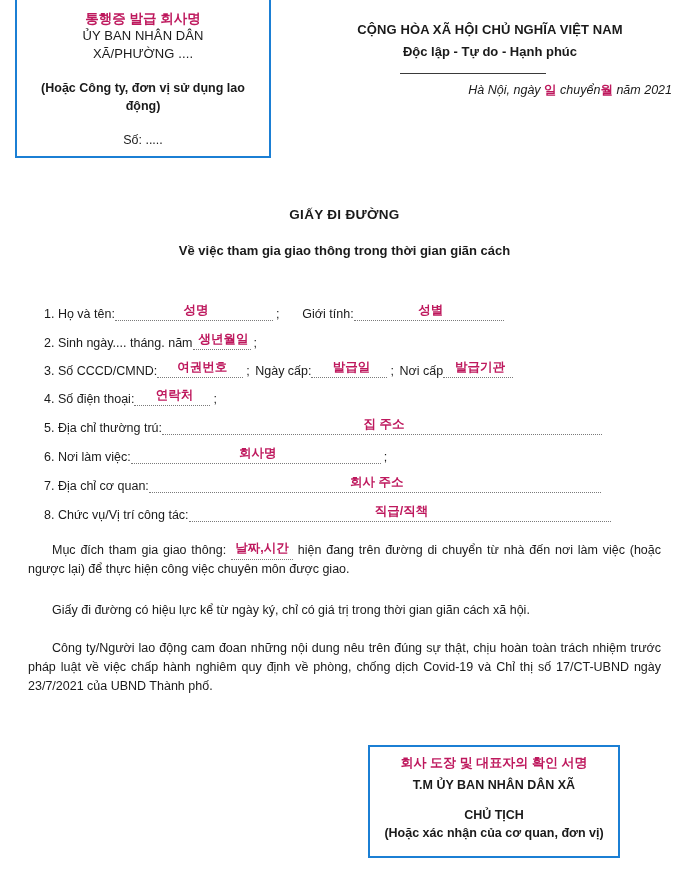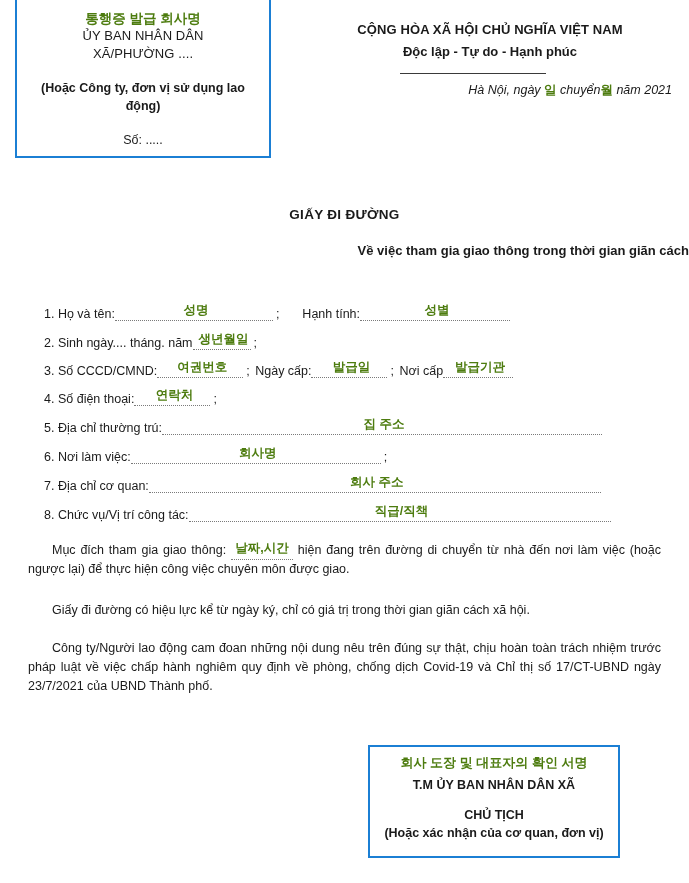--- a/index.html
+++ b/index.html
@@ -17,21 +17,21 @@
   }
 
   .page {
     position: absolute;
     inset: 0;
   }
 
   
   .abs { position: absolute; }
   .ko {
-    color: #4d7c0f;
+    color: #be185d;
     font-weight: bold;
     white-space: nowrap;
   }
   .center { text-align: center; }
   .italic { font-style: italic; }
 
   
   #issuer-box {
     left: 15px;
     top: -2px;
@@ -102,21 +102,21 @@
   
   #doc-title {
     left: 0; top: 207px; width: 689px;
     text-align: center;
     font-size: 13.5px;
     font-weight: bold;
     letter-spacing: .3px;
   }
   #doc-subtitle {
     left: 0; top: 243px; width: 689px;
-    text-align: right;
+    text-align: center;
     font-size: 13px;
     font-weight: bold;
   }
 
   
   .field-row {
     left: 44px;
     width: 620px;
     height: 18px;
     font-size: 12.5px;
@@ -225,21 +225,21 @@
     <span>2021</span>
   </div>
 
   <div class="abs" id="doc-title">GIẤY ĐI ĐƯỜNG</div>
   <div class="abs" id="doc-subtitle">Về việc tham gia giao thông trong thời gian giãn cách</div>
 
   <div class="abs field-row" style="top:307px">
     <span>1.</span>
     <span>Họ và tên:</span><span class="leader" style="width:158px"><span class="ko">성명</span></span><span class="semi">;</span>
     <span style="display:inline-block;width:14px"></span>
-    <span>Hạnh tính:</span><span class="leader" style="width:150px"><span class="ko">성별</span></span>
+    <span>Giới tính:</span><span class="leader" style="width:150px"><span class="ko">성별</span></span>
   </div>
 
   <div class="abs field-row" style="top:336px">
     <span>2.</span>
     <span>Sinh ngày.... tháng. năm</span><span class="leader" style="width:58px"><span class="ko">생년월일</span></span><span class="semi">;</span>
   </div>
 
   <div class="abs field-row" style="top:364px">
     <span>3.</span>
     <span>Số CCCD/CMND:</span><span class="leader" style="width:86px"><span class="ko">여권번호</span></span><span class="semi">;</span>

